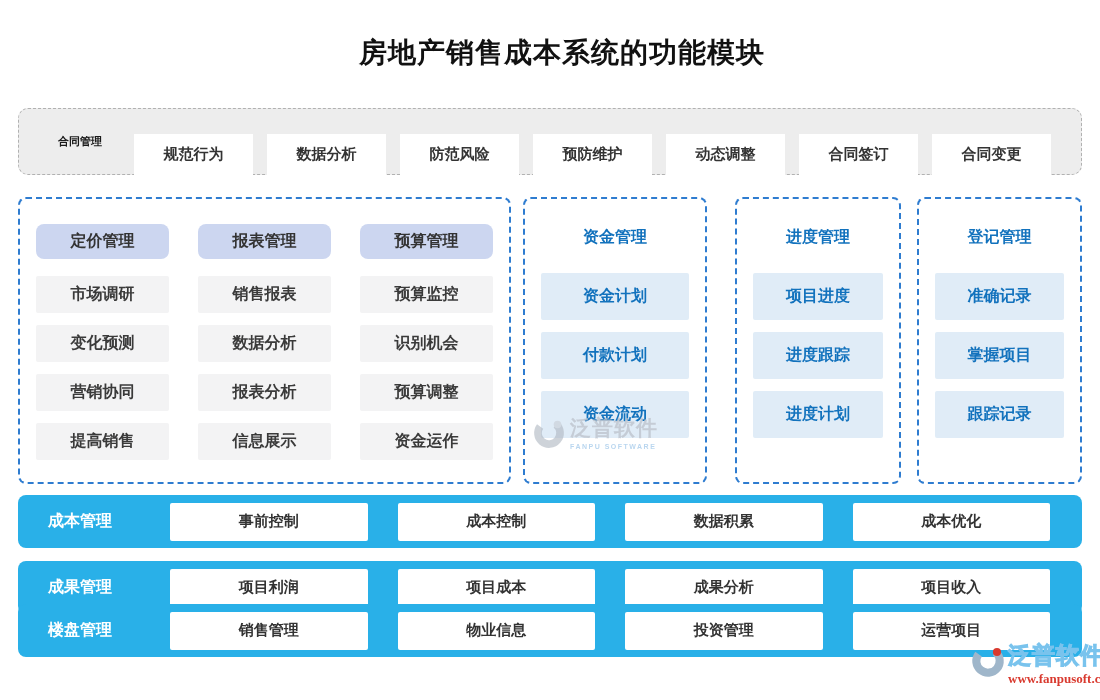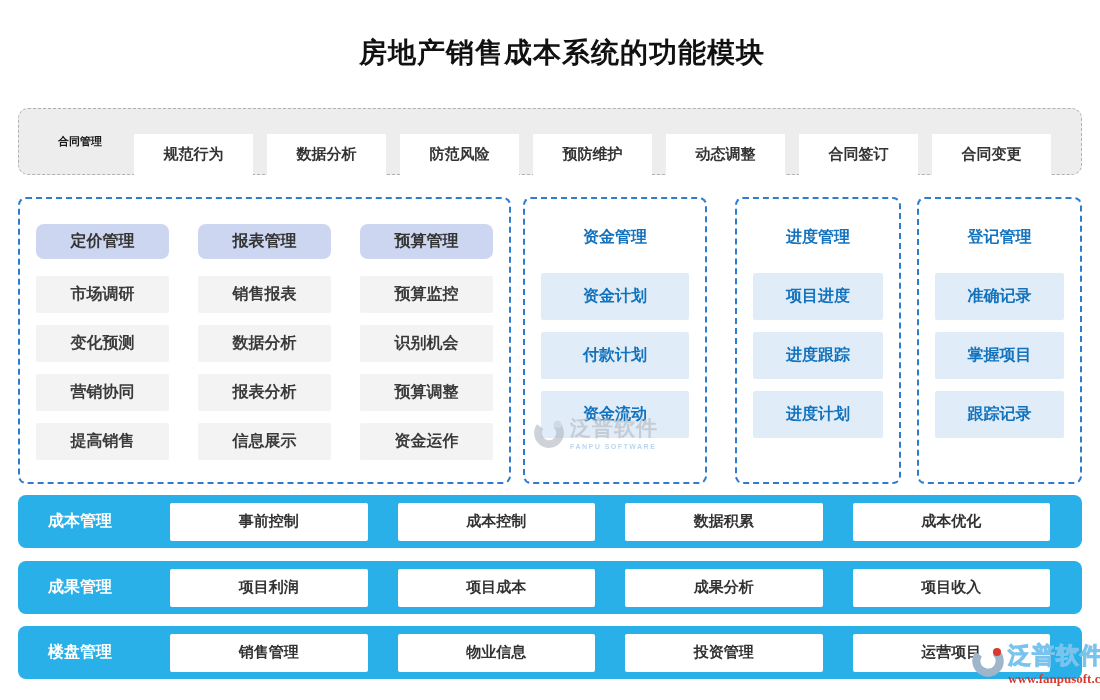--- a/index.html
+++ b/index.html
@@ -61,21 +61,21 @@
     display:flex; align-items:center; justify-content:center;
     font-size:16px; font-weight:bold; color:#1272bd;
   }
 
   
   .bar {
     position:absolute; left:18px; width:1064px; height:53px;
     background:#29b0e8; border-radius:8px;
     display:flex; align-items:center;
   }
-  .bar-1 { top:495px; } .bar-2 { top:561px; } .bar-3 { top:626px;font-family:Liberation Serif, serif; }
+  .bar-1 { top:495px; } .bar-2 { top:561px; } .bar-3 { top:604px;font-family:Liberation Serif, serif; }
   .bar-label {
     flex:none; margin-left:30px; width:96px;
     color:#fff; font-size:16px; font-weight:bold;
   }
   .bar-items { flex:1; display:flex; gap:30px; margin:0 32px 0 26px; }
   .bar-chip {
     flex:1; height:38px; background:#fff; border-radius:2px;
     display:flex; align-items:center; justify-content:center;
     font-size:15px; font-weight:bold; color:#333;
   }

